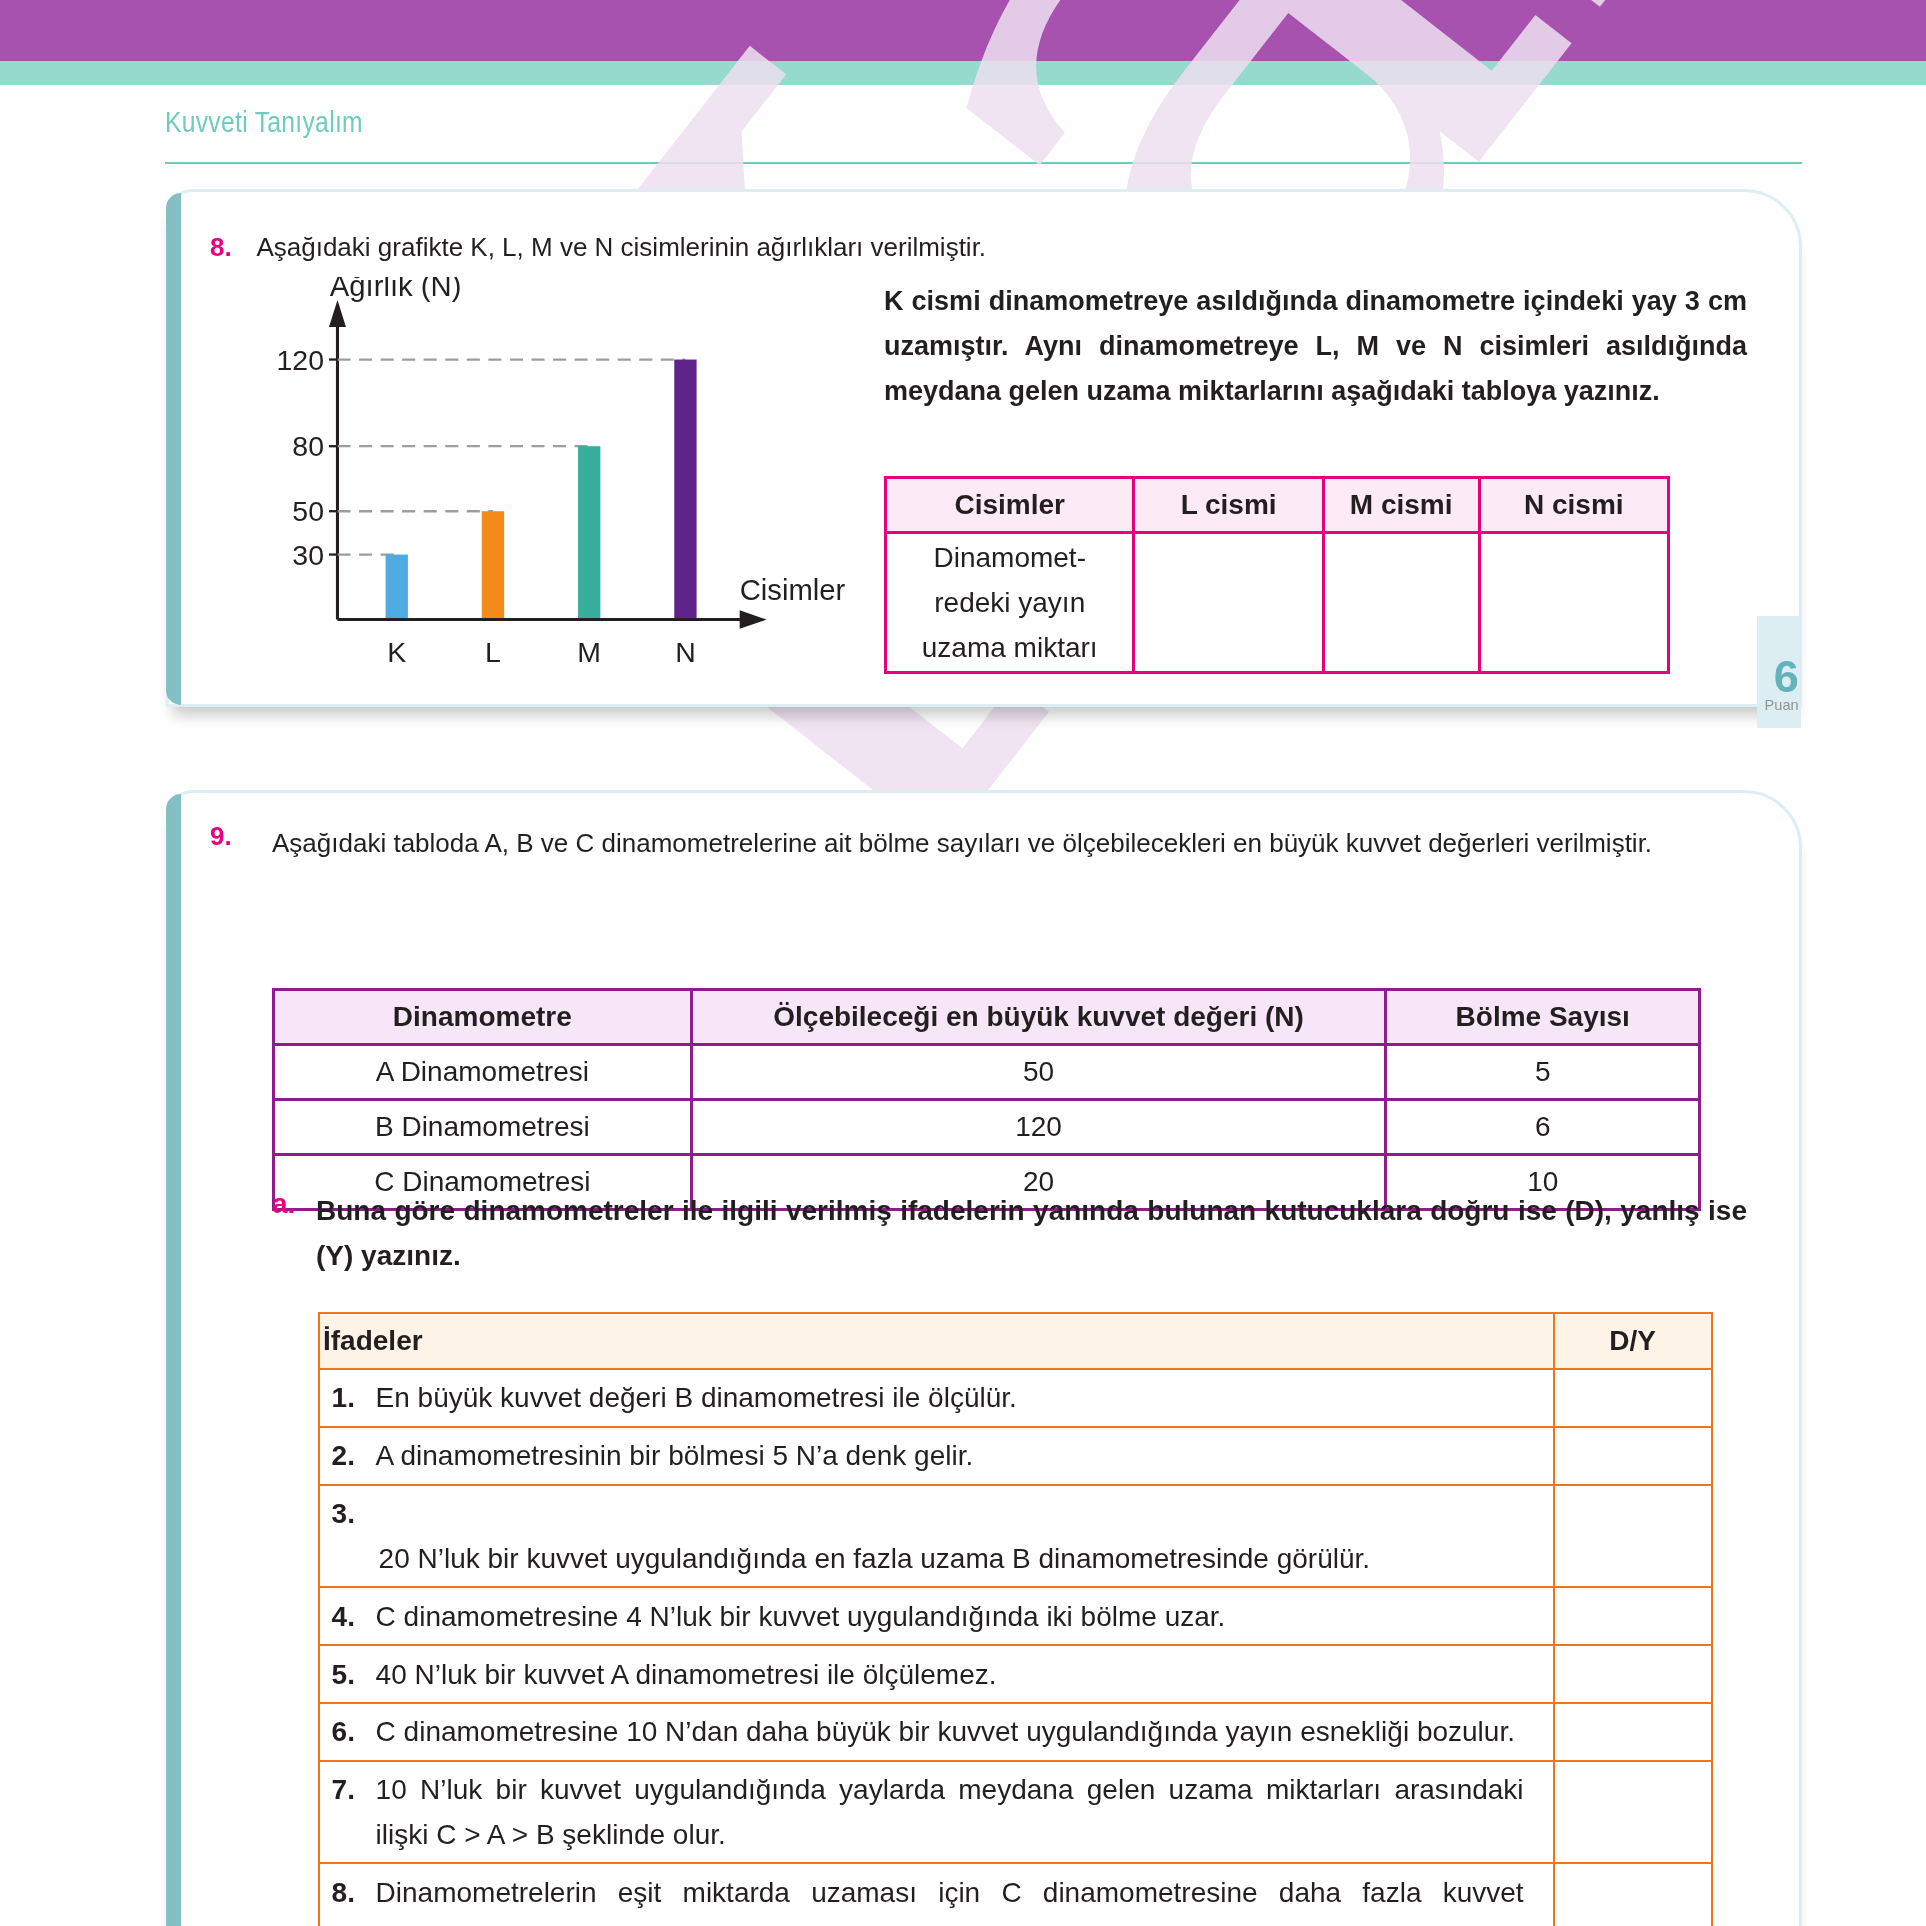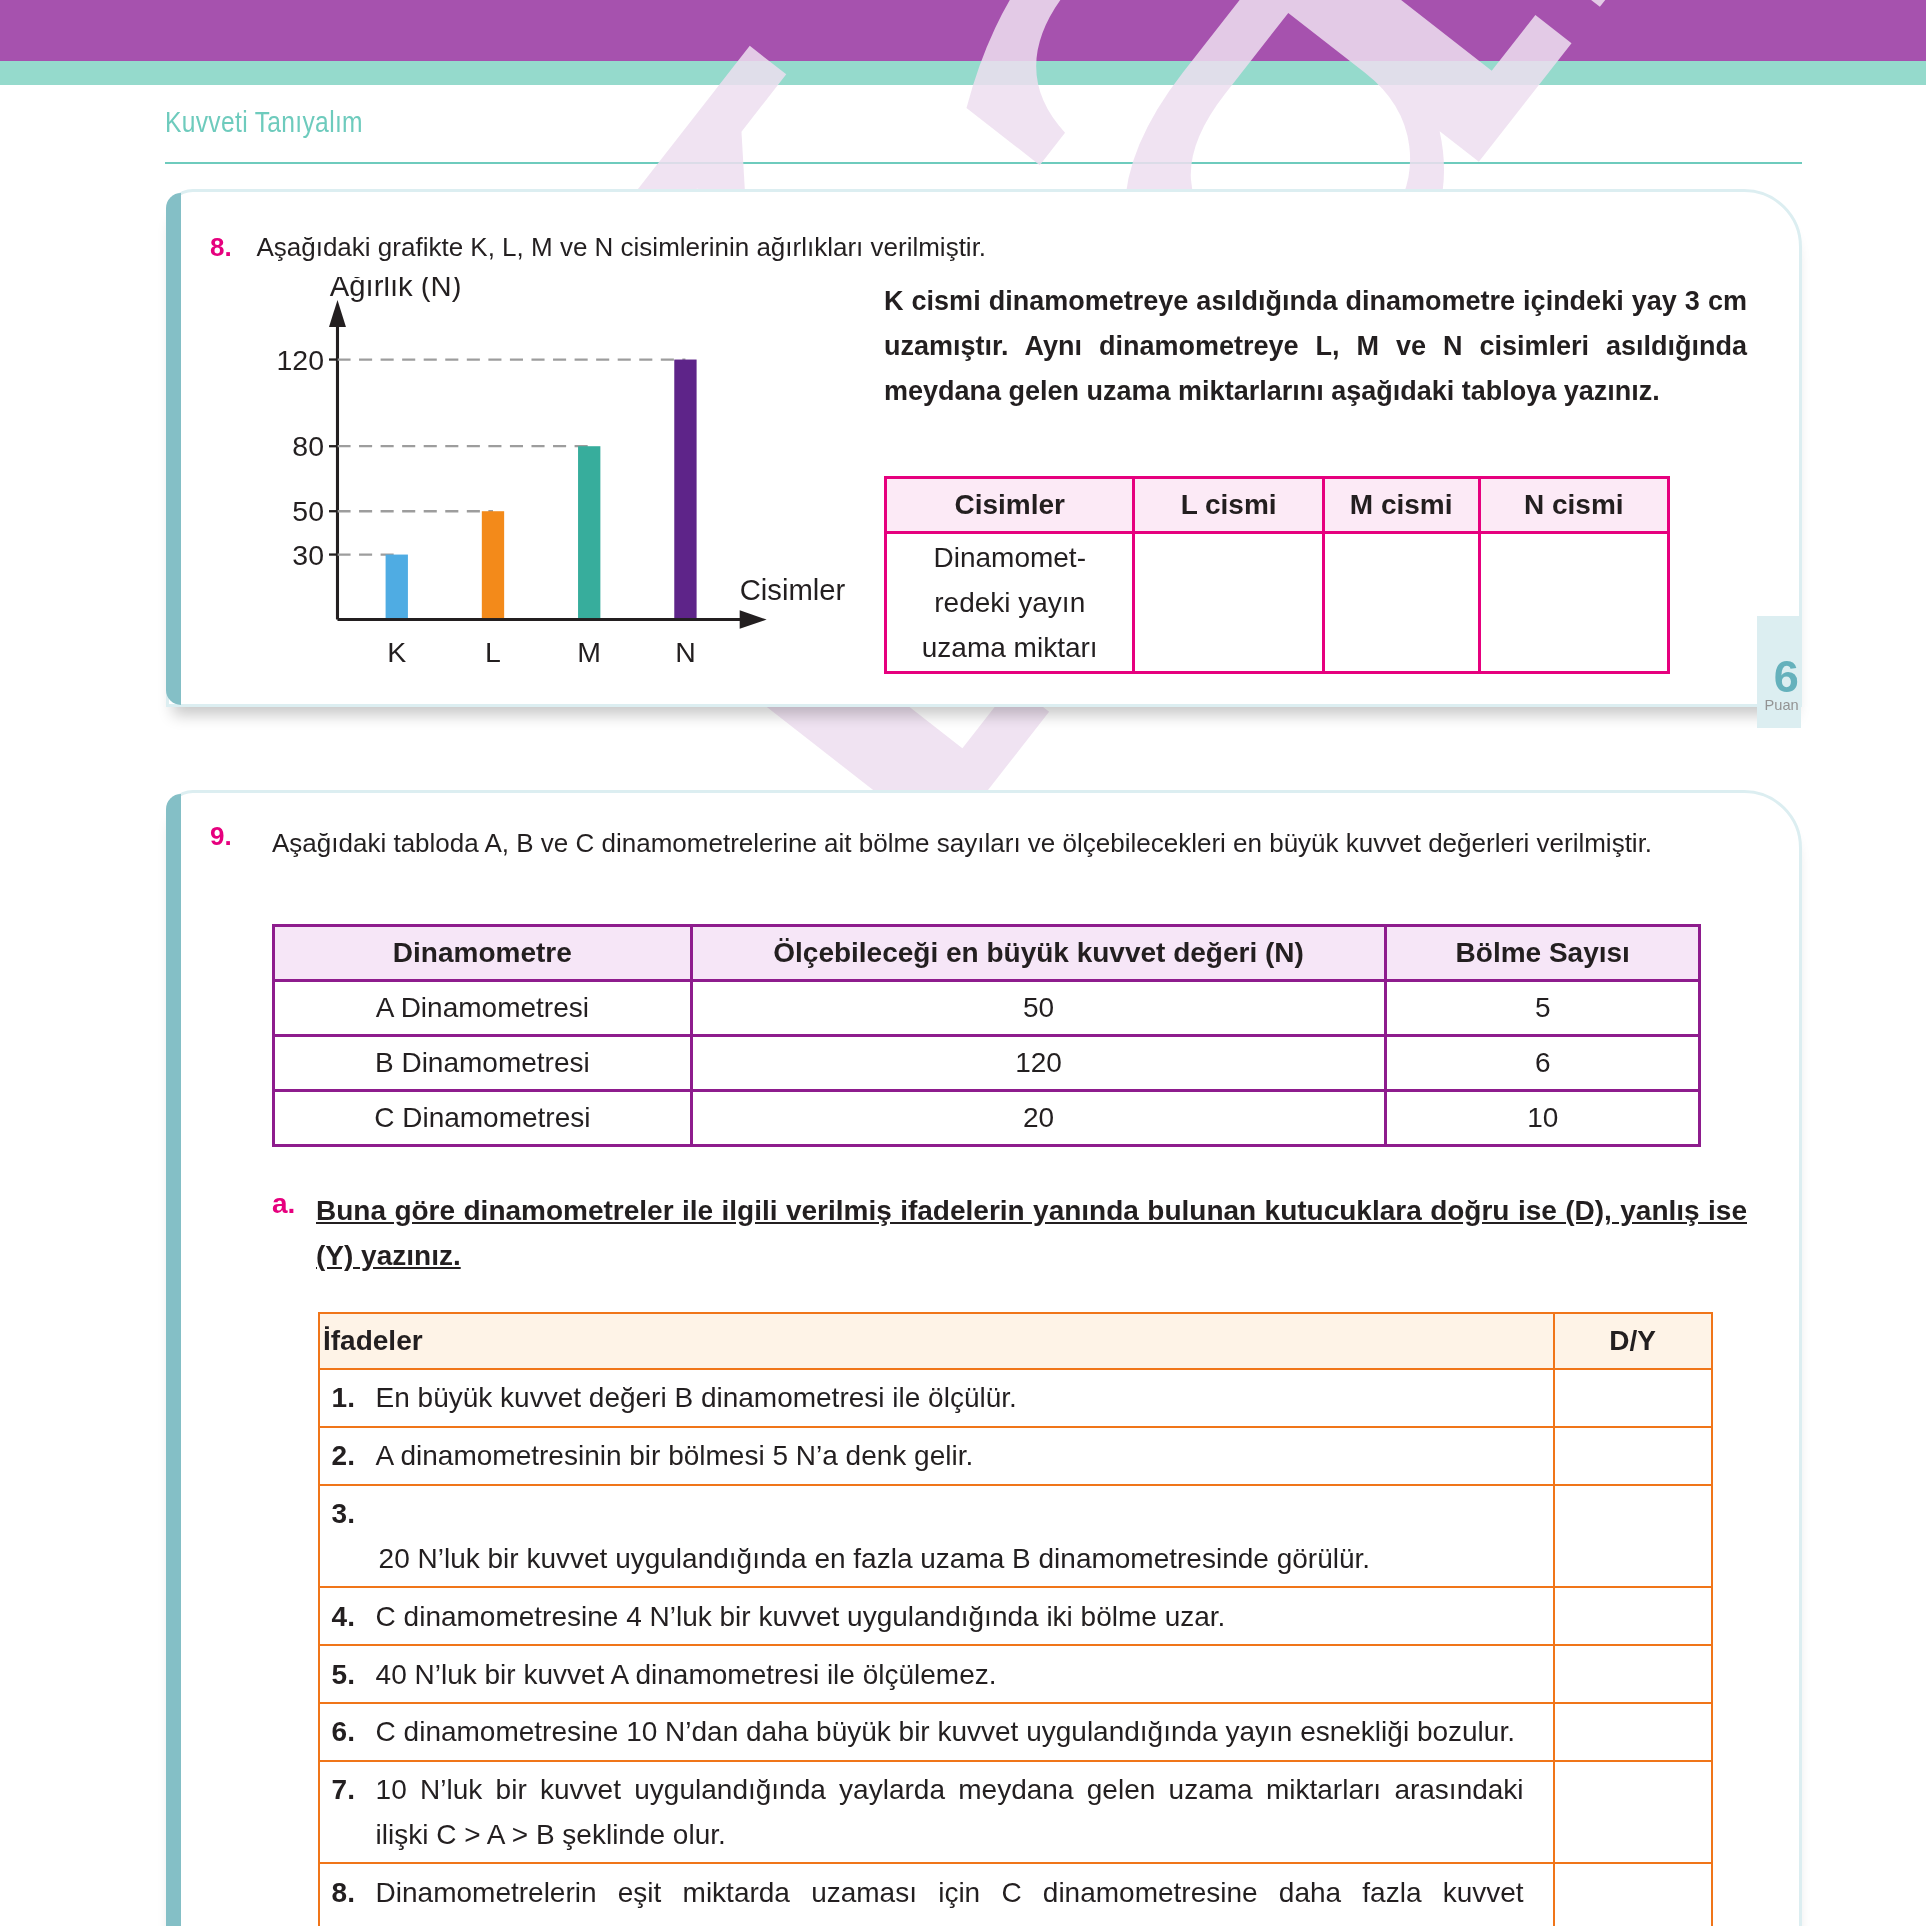--- a/index.html
+++ b/index.html
@@ -116,21 +116,21 @@
 </div>
 
 <div class="abs box z1" style="left:166px; top:790px; width:1630px; height:1525px;"></div>
 <div class="abs box-bar z1" style="left:166px; top:794px; width:15.4px; height:1524px;"></div>
 
 <div class="abs z1" style="left:210px; top:821px; width:1537px;">
   <span class="qnum abs" style="left:0; top:0;">9.</span>
   <div class="qtext" style="margin-left:62px; text-align:justify;">Aşağıdaki tabloda A, B ve C dinamometrelerine ait bölme sayıları ve ölçebilecekleri en büyük kuvvet değerleri verilmiştir.</div>
 </div>
 
-<table class="abs z1 t9" style="left:272px; top:924px; width:1429px;">
+<table class="abs z1 t9" style="left:272px; top:988px; width:1429px;">
   <tbody>
       <tr>
     <th style="width:408px;">Dinamometre</th>
     <th style="width:682px;">Ölçebileceği en büyük kuvvet değeri (N)</th>
     <th style="width:305px;">Bölme Sayısı</th>
   </tr>
   <tr>
     <td>A Dinamometresi</td>
     <td>50</td>
     <td>5</td>
@@ -143,21 +143,21 @@
   <tr>
     <td>C Dinamometresi</td>
     <td>20</td>
     <td>10</td>
   </tr>
 </tbody>
   </table>
 
 <div class="abs z1 bold" style="left:272px; top:1188px; width:1475px;">
   <span class="qnum abs" style="left:0; top:0; font-size:28px;">a.</span>
-  <div style="margin-left:44px; font-size:28px; line-height:45px; text-align:justify;text-decoration:underline;">Buna göre dinamometreler ile ilgili verilmiş ifadelerin yanında bulunan kutucuklara doğru ise (D), yanlış ise (Y) yazınız.</div>
+  <div style="margin-left:44px; font-size:28px; line-height:45px; text-align:justify;">Buna göre dinamometreler ile ilgili verilmiş ifadelerin yanında bulunan kutucuklara doğru ise (D), yanlış ise (Y) yazınız.</div>
 </div>
 
 <table class="abs z1 tif" style="left:318px; top:1312px; width:1395px;">
   <tbody>
       <tr>
     <th>İfadeler</th>
     <th style="text-align:center; padding-left:0; width:154px;">D/Y</th>
   </tr>
   </tbody>
     <tbody id="stmt-body">

